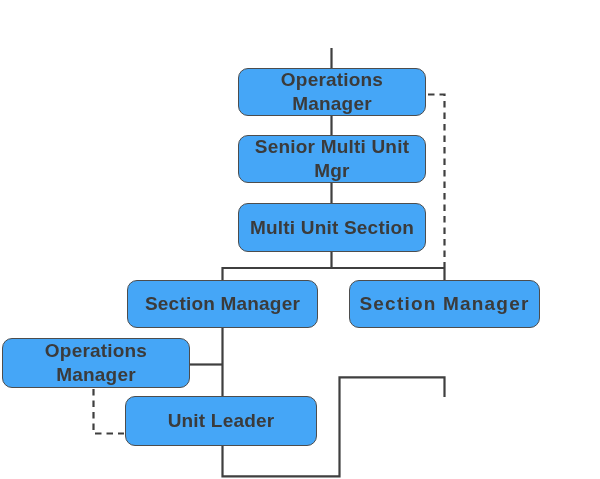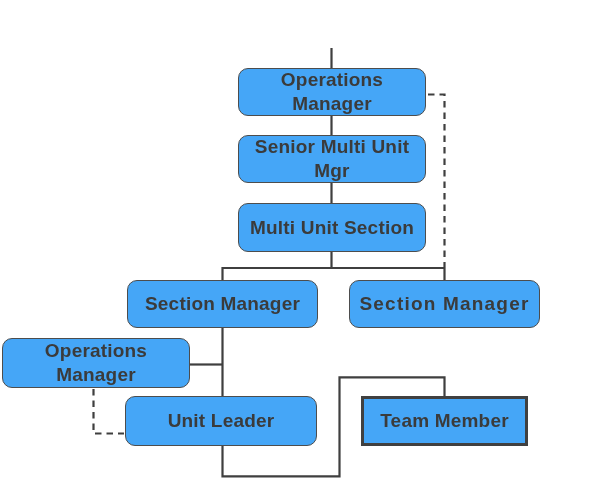--- a/index.html
+++ b/index.html
@@ -79,17 +79,14 @@
   </div>
 
   <div class="node" style="left:2px;top:338px;width:188px;height:50px;">
     <span>Operations Manager</span>
   </div>
 
   <div class="node" style="left:125px;top:396px;width:192px;height:50px;">
     <span>Unit Leader</span>
   </div>
 
-  <div class="node square" style="left:361px;top:396px;width:167px;height:50px;">
-    <span>Team Member</span>
-  </div>
 
 </div>
 
 </body></html>

